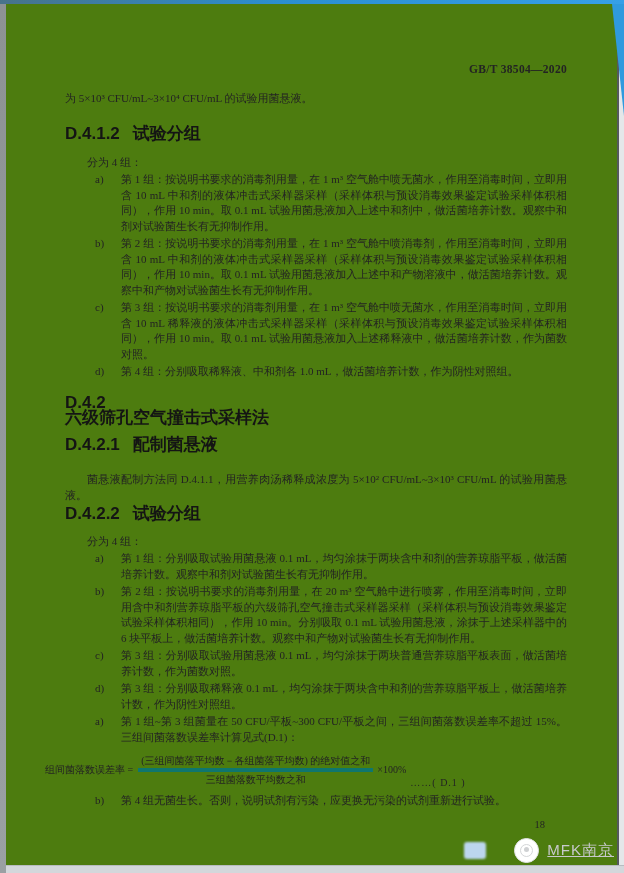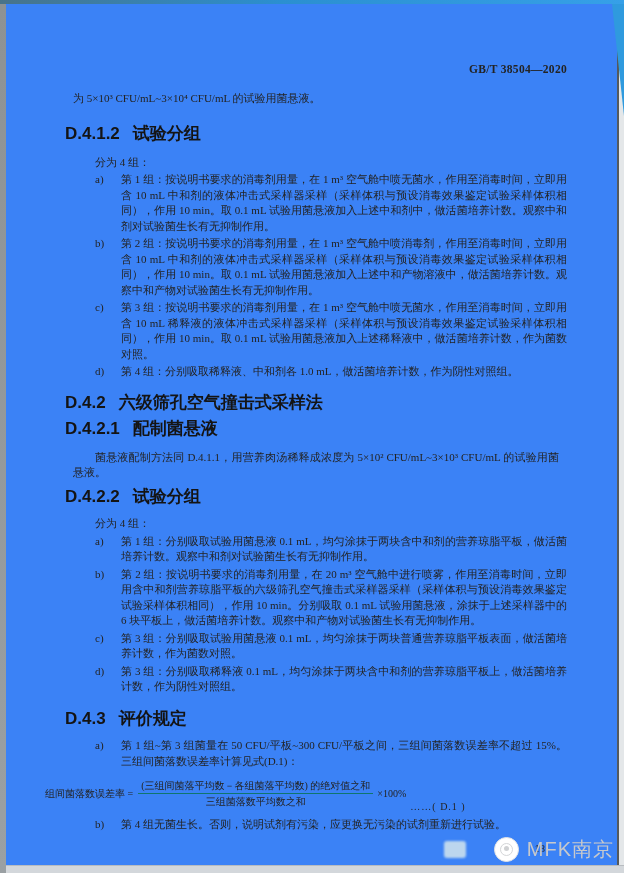--- a/index.html
+++ b/index.html
@@ -12,65 +12,65 @@
   .edge-top{position:absolute;top:0;left:0;right:0;height:4px;
     background:linear-gradient(90deg,#48738a 0%,#2b8fd0 45%,#36a0e8 100%);z-index:5;}
   .edge-left{position:absolute;top:4px;left:0;bottom:0;width:6px;
     background:linear-gradient(180deg,#8d9294,#9aa0a3);z-index:4;}
   .edge-bottom{position:absolute;left:6px;right:0;bottom:0;height:7px;
     background:#d3d7db;border-top:1px solid #b8bcc0;z-index:4;}
   .edge-right-wedge{position:absolute;top:4px;right:0;width:12px;height:112px;
     background:#2f9ade;clip-path:polygon(0 0,100% 0,100% 100%);z-index:6;}
   .page{
     position:absolute;left:6px;top:4px;right:5px;bottom:8px;
-    background:#3b82f6;border-right:2px solid #55595c;
+    background:#4d7c0f;border-right:2px solid #55595c;
     box-sizing:border-box;
     padding:58px 50px 0 59px;
     color:#232323;font-size:11px;line-height:15.5px;
   }
   
   .std-header{text-align:right;font-weight:700;font-size:11.5px;
     font-family:"Liberation Serif","DejaVu Serif",serif;letter-spacing:.3px;margin:0 0 0 0;}
-  p{margin:8px;}
+  p{margin:0;}
   .intro{margin-top:13px;text-align:justify;}
   .h{font-family:"Liberation Sans","DejaVu Sans",sans-serif;font-weight:700;
     font-size:17px;color:#141414;display:flex;}
   .h .h-num{margin-right:13px;}
   .h1-412{margin:20px 0 13px;}
-  .h1-42{margin:15px 0 0;}
-  .h1-421{margin:11px 0 13px;}
+  .h1-42{margin:15px 0 0;flex-direction:column;}
+  .h1-421{margin:11px 0 20px;}
   .h1-422{margin:3px 0 12px;}
   .h1-43{margin:16px 0 12px;}
   .lead{ text-indent:2em; margin-bottom:2px;}
   .para-indent{text-indent:2em;text-align:justify;}
   ol.items{list-style:none;margin:0 0 0 30px;padding:0;}
   ol.items li{display:flex;margin-bottom:2px;}
   .marker{flex:0 0 26px;}
   .itxt{flex:1;text-align:justify;}
   
   .formula{display:flex;align-items:center;margin:5px 0 4px -20px;font-size:10px;line-height:13px;}
   .f-lhs{white-space:nowrap;margin-right:5px;}
   .frac{display:inline-block;text-align:center;}
-  .frac .num{display:block;border-bottom:1px solid #0f766e;padding:0 3px 1px;}
+  .frac .num{display:block;border-bottom:4px solid #0f766e;padding:0 3px 1px;}
   .frac .den{display:block;padding-top:1px;}
   .f-mul{white-space:nowrap;margin:0 4px;}
   .f-eq{white-space:nowrap;letter-spacing:1px;margin-top:26px;}
   
   .page-num{text-align:right;margin:8px 22px 0 0;font-size:10.5px;}
   .watermark{position:absolute;right:10px;bottom:10px;display:flex;align-items:center;z-index:7;}
   .wm-square{width:22px;height:17px;border-radius:3px;background:#bcd6ee;filter:blur(1px);
     margin-right:28px;}
   .wm-logo{width:23px;height:23px;border-radius:50%;background:#ffffff;
     border:1.5px solid #e1e3e5;position:relative;margin-right:8px;}
   .wm-logo::before{content:"";position:absolute;left:5px;top:5px;width:11px;height:11px;
     border-radius:50%;border:1.5px solid #d4d6d8;}
   .wm-logo::after{content:"";position:absolute;left:9px;top:8px;width:5px;height:5px;
     border-radius:50%;background:#cfd1d3;}
-  .wm-text{color:#c7c9cc;font-size:20px;font-family:"Liberation Sans","DejaVu Sans",sans-serif;
-    letter-spacing:1px;}
+  .wm-text{color:#c7c9cc;font-size:15px;font-family:"Liberation Sans","DejaVu Sans",sans-serif;
+    letter-spacing:1px;text-decoration:underline;}
 </style>
 </head>
 <body>
 
 <div class="edge-top"></div>
 <div class="edge-left"></div>
 <div class="edge-bottom"></div>
 <div class="edge-right-wedge"></div>
 
 <div class="page">
@@ -136,24 +136,20 @@
     <li>
       <span class="marker">c)</span>
       <span class="itxt">第 3 组：分别吸取试验用菌悬液 0.1 mL，均匀涂抹于两块普通营养琼脂平板表面，做活菌培养计数，作为菌数对照。</span>
     </li>
     <li>
       <span class="marker">d)</span>
       <span class="itxt">第 3 组：分别吸取稀释液 0.1 mL，均匀涂抹于两块含中和剂的营养琼脂平板上，做活菌培养计数，作为阴性对照组。</span>
     </li>
   </ol>
 
-  <div class="h h1-43">
-    <span class="h-num">D.4.3</span>
-    <span>评价规定</span>
-  </div>
 
 
   <ol class="items">
     <li>
       <span class="marker">a)</span>
       <span class="itxt">第 1 组~第 3 组菌量在 50 CFU/平板~300 CFU/平板之间，三组间菌落数误差率不超过 15%。三组间菌落数误差率计算见式(D.1)：</span>
     </li>
   </ol>
 
   <div class="formula">

